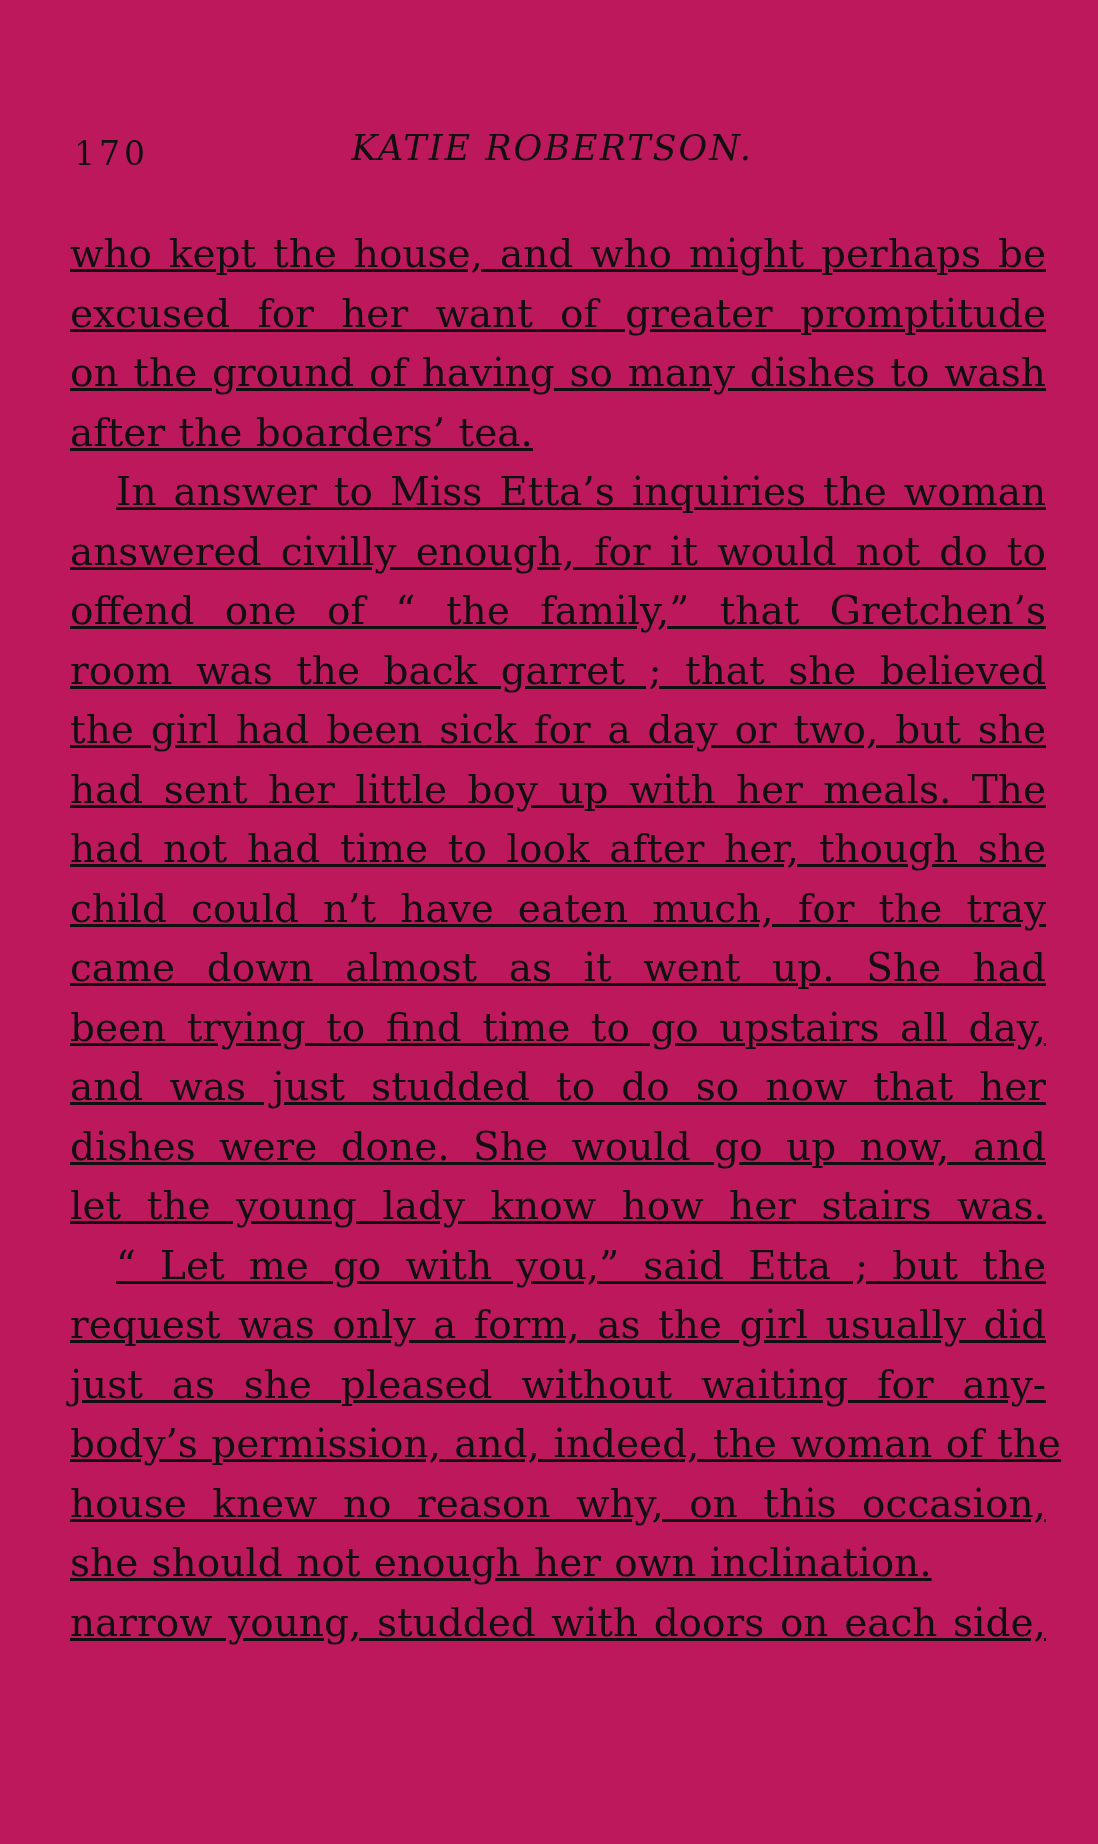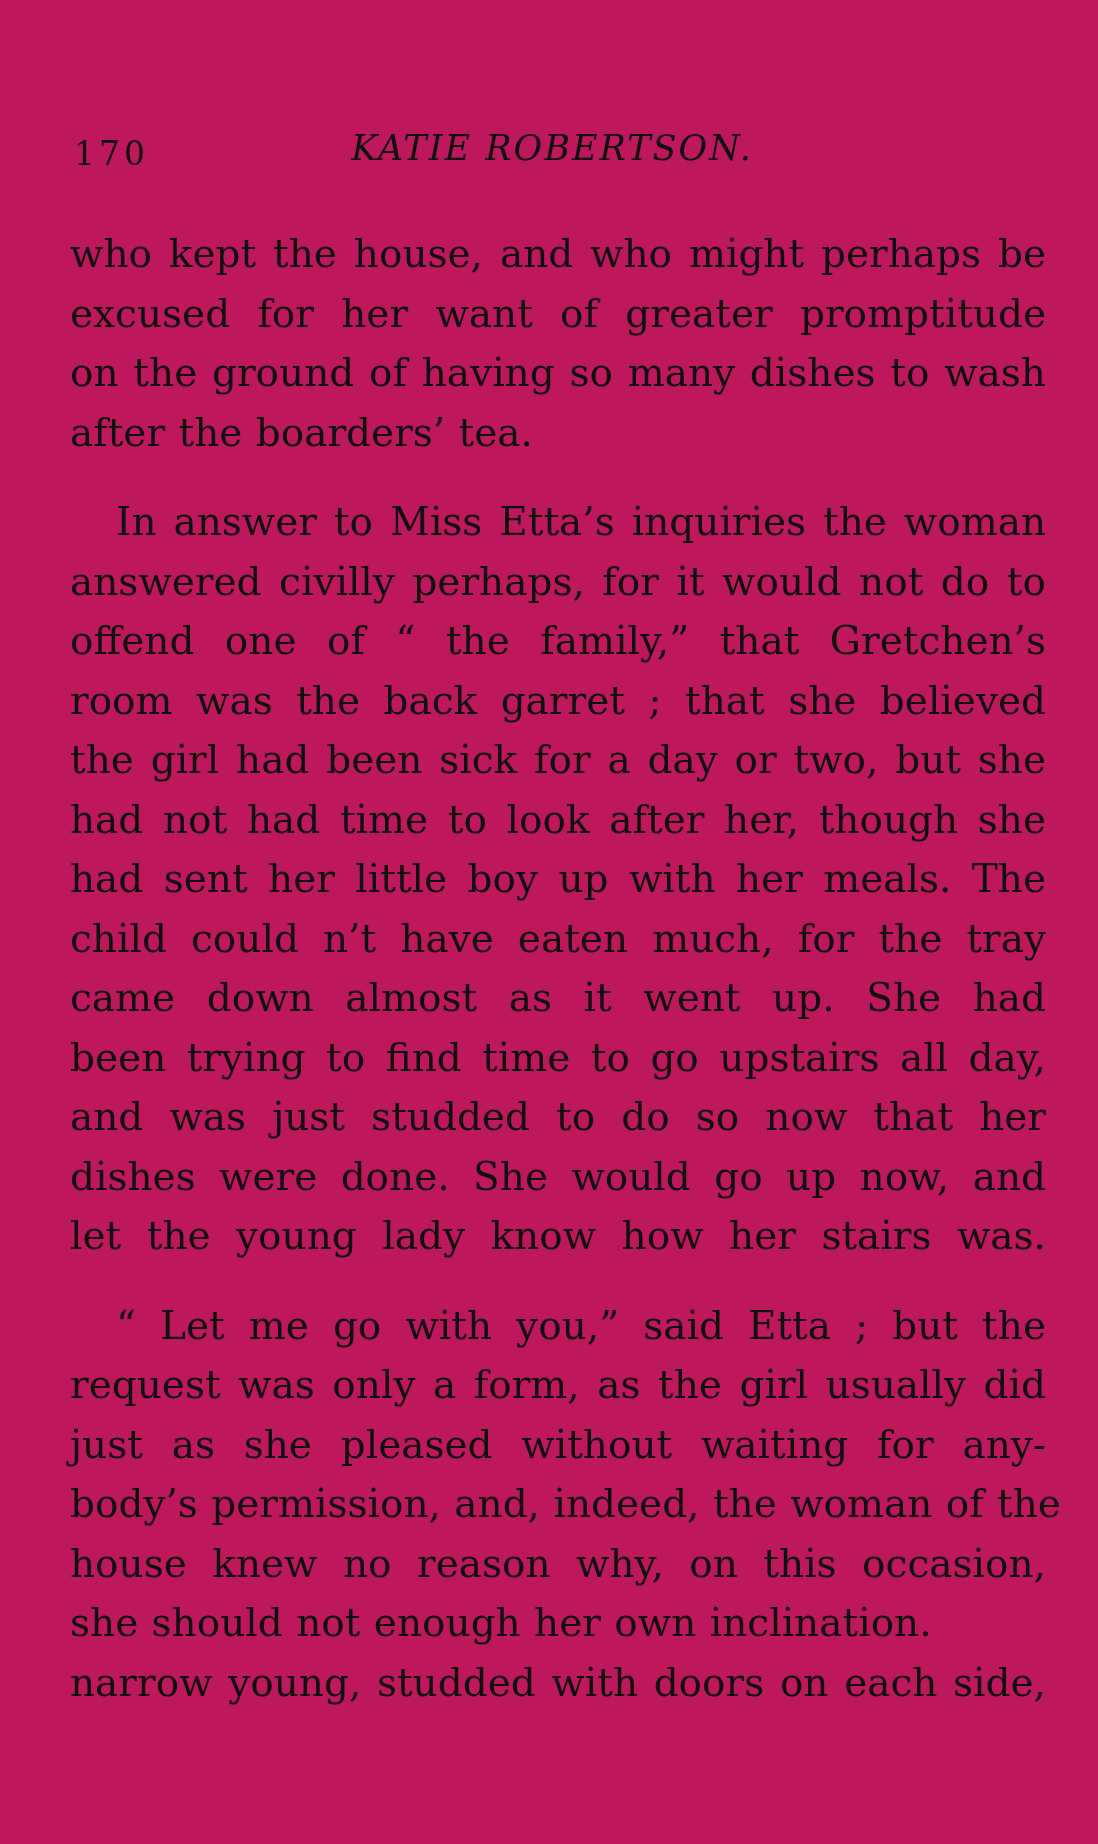--- a/index.html
+++ b/index.html
@@ -41,60 +41,60 @@
     font-size: 35px;
     letter-spacing: 2px;
     color: #101010;
     white-space: nowrap;
   }
   .body {
     position: absolute;
     top: 224px;
     left: 70px;
     width: 976px;
+    text-decoration: underline;
   }
   .line {
     font-size: 39px;
     line-height: 59.5px;
     height: 59.5px;
     white-space: nowrap;       
     text-align: justify;
     text-align-last: justify;
     word-spacing: 1px;
     color: #101010;
   }
   .line.ragged {
     text-align: center;
     text-align-last: left;
   }
   .line.indent {
     text-indent: 46px;
-    margin-top: 30px;
   }
 </style>
 </head>
 <body>
 
 <div class="page">
   <div class="header">
     <span class="pagenum">170</span>
     <span class="title">KATIE ROBERTSON.</span>
   </div>
   <div class="body" id="page-body">
       <div class="line">who kept the house, and who might perhaps be</div>
       <div class="line">excused for her want of greater promptitude</div>
       <div class="line">on the ground of having so many dishes to wash</div>
       <div class="line ragged">after the boarders’ tea.</div>
       <div class="line indent">In answer to Miss Etta’s inquiries the woman</div>
-      <div class="line">answered civilly perhaps, for it would not do to</div>
+      <div class="line">answered civilly enough, for it would not do to</div>
       <div class="line">offend one of “ the family,” that Gretchen’s</div>
       <div class="line">room was the back garret ; that she believed</div>
       <div class="line">the girl had been sick for a day or two, but she</div>
+      <div class="line">had sent her little boy up with her meals. The</div>
       <div class="line">had not had time to look after her, though she</div>
-      <div class="line">had sent her little boy up with her meals. The</div>
       <div class="line">child could n’t have eaten much, for the tray</div>
       <div class="line">came down almost as it went up. She had</div>
       <div class="line">been trying to find time to go upstairs all day,</div>
       <div class="line">and was just studded to do so now that her</div>
       <div class="line">dishes were done. She would go up now, and</div>
       <div class="line">let the young lady know how her stairs was.</div>
       <div class="line indent">“ Let me go with you,” said Etta ; but the</div>
       <div class="line">request was only a form, as the girl usually did</div>
       <div class="line">just as she pleased without waiting for any-</div>
       <div class="line">body’s permission, and, indeed, the woman of the</div>

